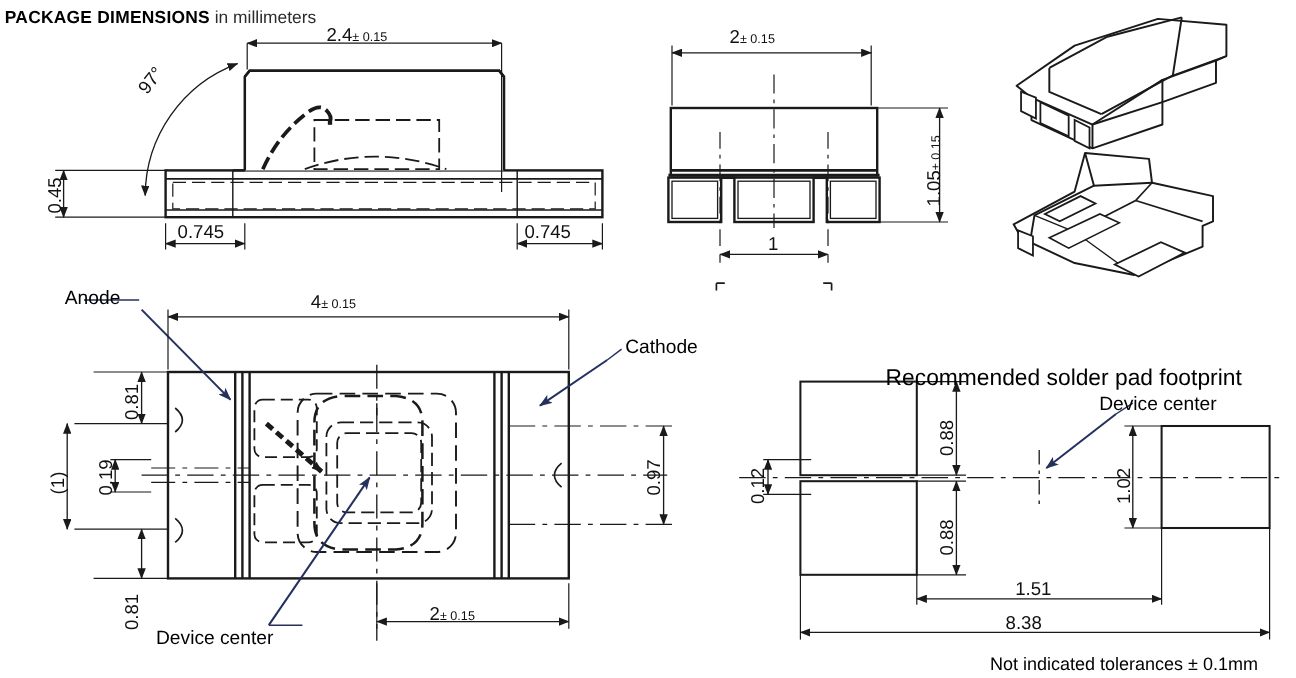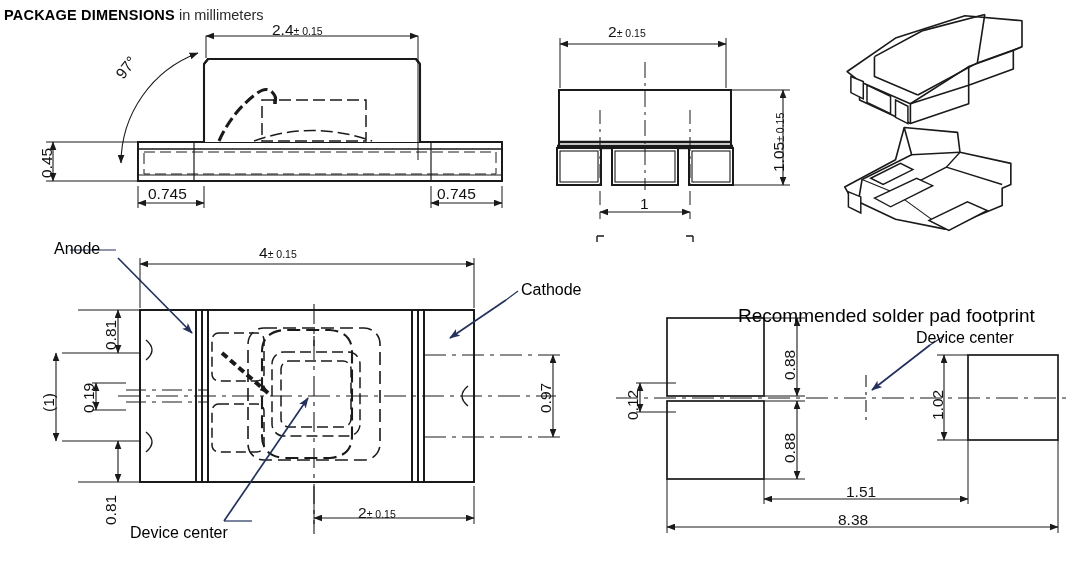--- a/index.html
+++ b/index.html
@@ -309,14 +309,15 @@
   <div class="dim vert" style="left:538px;top:413px;transform:rotate(-90deg);"><span>0.97</span></div>
 
   <div class="hdr" style="left:738px;top:281px;">Recommended solder pad footprint</div>
   <div class="lbl" style="left:916px;top:329px;">Device center</div>
   <div class="dim vert" style="left:782px;top:380px;transform:rotate(-90deg);"><span>0.88</span></div>
   <div class="dim vert" style="left:782px;top:463px;transform:rotate(-90deg);"><span>0.88</span></div>
   <div class="dim vert" style="left:625px;top:420px;transform:rotate(-90deg);"><span>0.12</span></div>
   <div class="dim vert" style="left:930px;top:420px;transform:rotate(-90deg);"><span>1.02</span></div>
   <div class="dim" style="left:846px;top:484px;"><span>1.51</span></div>
   <div class="dim" style="left:838px;top:512px;"><span>8.38</span></div>
+  <div class="note" style="left:825px;top:545px;">Not indicated tolerances ± 0.1mm</div>
 
 </div>
 
 </body></html>

